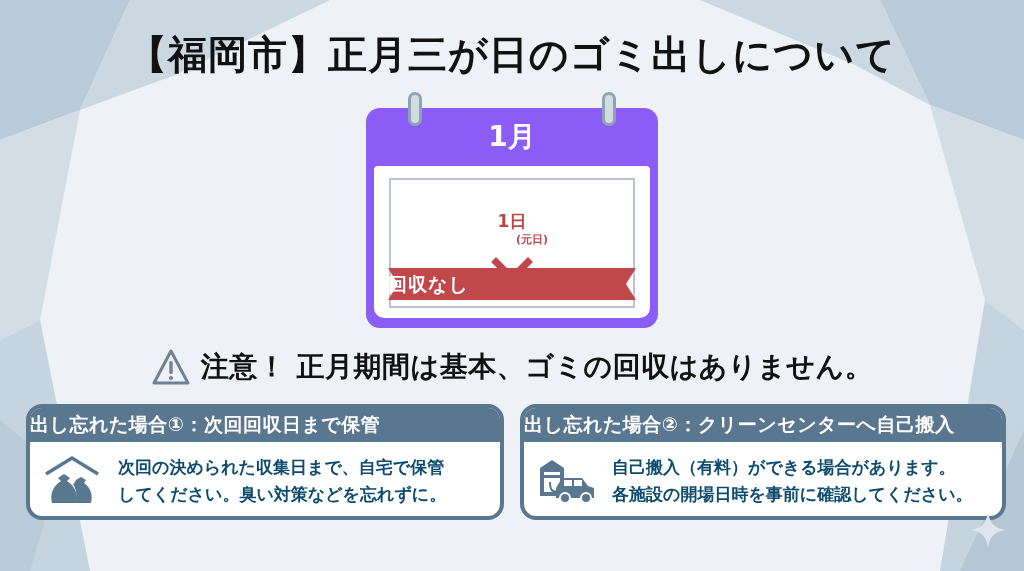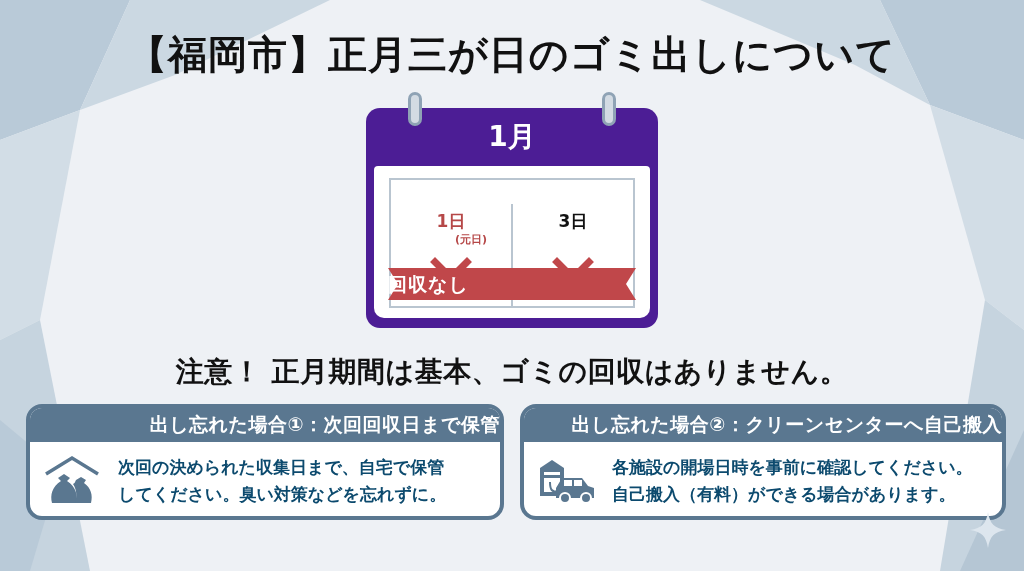--- a/index.html
+++ b/index.html
@@ -15,21 +15,21 @@
 
     .title {
       position: absolute; left: 0; top: 28px; width: 1024px;
       text-align: center; font-weight: bold; font-size: 39px; letter-spacing: 1px;
       color: #111;
     }
 
     
     .calendar {
       position: absolute; left: 366px; top: 108px; width: 292px; height: 220px;
-      background: #4c1d95; border-radius: 14px;
+      background: #8b5cf6; border-radius: 14px;
     }
     .ring {
       position: absolute; top: -16px; width: 14px; height: 34px;
       background: #d3dbe3; border: 3px solid #8fa3b5; border-radius: 8px;
     }
     .ring.left { left: 42px; }
     .ring.right { left: 236px; }
     .cal-month {
       position: absolute; left: 0; top: 10px; width: 100%; text-align: center;
       color: #fff; font-weight: bold; font-size: 28px;
@@ -53,34 +53,34 @@
       position: absolute; left: 22px; top: 160px; width: 248px; height: 32px;
     }
     .banner-text {
       position: absolute; left: 0; top: 0; width: 100%; height: 100%;
       line-height: 32px; color: #fff; font-weight: bold; font-size: 19px; letter-spacing: 1px;
     }
 
     
     .notice {
       position: absolute; left: 0; top: 344px; width: 1024px; height: 46px;
-      display: flex; justify-content: center; align-items: center; gap: 10px; flex-direction: column;
+      display: flex; justify-content: center; align-items: center; gap: 10px;
     }
     .notice-text { font-weight: bold; font-size: 28px; color: #111; letter-spacing: 0.5px; }
 
     
     .card {
       position: absolute; top: 404px; height: 116px;
       background: #fff; border: 4px solid #5a7790; border-radius: 16px; overflow: hidden;
     }
     .card.one { left: 26px; width: 478px; }
     .card.two { left: 520px; width: 486px; }
     .card-head {
       height: 34px; background: #5a7790; color: #fff; font-size: 19px; font-weight: bold;
-      text-align: right; line-height: 32px; letter-spacing: 0.5px;
+      text-align: left; line-height: 32px; letter-spacing: 0.5px;
     }
     .card-body { position: relative; height: 78px; }
     .card-icon { position: absolute; left: 12px; top: 10px; width: 60px; height: 58px; }
     .card-text {
       position: absolute; top: 12px; font-weight: bold; font-size: 17px; line-height: 27px; color: #0c4a6e;
     }
     .card.one .card-text { left: 88px; }
     .card.two .card-text { left: 88px; }
 
     
@@ -121,27 +121,20 @@
     <div class="cal-body">
       <div class="cal-grid">
         <div class="cal-cell">
           <span class="day-label red">1日</span>
           <span class="day-sub">(元日)</span>
           <svg class="cross first" viewBox="0 0 44 44">
             <line x1="6" y1="6" x2="38" y2="38" stroke="#c0474a" stroke-width="7" stroke-linecap="square"></line>
             <line x1="38" y1="6" x2="6" y2="38" stroke="#c0474a" stroke-width="7" stroke-linecap="square"></line>
           </svg>
         </div>
-        <div class="cal-cell">
-          <span class="day-label">3日</span>
-          <svg class="cross" viewBox="0 0 44 44">
-            <line x1="6" y1="6" x2="38" y2="38" stroke="#c0474a" stroke-width="7" stroke-linecap="square"></line>
-            <line x1="38" y1="6" x2="6" y2="38" stroke="#c0474a" stroke-width="7" stroke-linecap="square"></line>
-          </svg>
-        </div>
       </div>
     </div>
     <div class="banner">
       <svg width="248" height="32" viewBox="0 0 248 32">
         <polygon points="0,0 248,0 238,16 248,32 0,32 10,16" fill="#c0474a"></polygon>
       </svg>
       <div class="banner-text">回収なし</div>
     </div>
   </div>
 
@@ -178,22 +171,22 @@
         <rect x="8" y="26" width="16" height="14" fill="#fff"></rect>
         <path d="M14 30 c0 8 2 10 8 10" fill="none" stroke="#5a7790" stroke-width="2"></path>
         <path d="M20 38 l3 2 l-3 2" fill="none" stroke="#5a7790" stroke-width="2"></path>
         <path d="M20 36 L26 26 L46 26 L52 34 L58 36 L58 46 L20 46 Z" fill="#5a7790"></path>
         <rect x="28" y="28" width="8" height="6" fill="#fff"></rect>
         <rect x="38" y="28" width="8" height="6" fill="#fff"></rect>
         <circle cx="29" cy="46" r="5" fill="#5a7790" stroke="#fff" stroke-width="2"></circle>
         <circle cx="50" cy="46" r="5" fill="#5a7790" stroke="#fff" stroke-width="2"></circle>
       </svg>
       <div class="card-text">
+        <div>自己搬入（有料）ができる場合があります。</div>
         <div>各施設の開場日時を事前に確認してください。</div>
-        <div>自己搬入（有料）ができる場合があります。</div>
       </div>
     </div>
   </div>
 
 
   <svg class="sparkle" viewBox="0 0 40 40">
     <path d="M20 2 C22 14 26 18 38 20 C26 22 22 26 20 38 C18 26 14 22 2 20 C14 18 18 14 20 2 Z" fill="#dde6ee"></path>
   </svg>
 </div>
 

